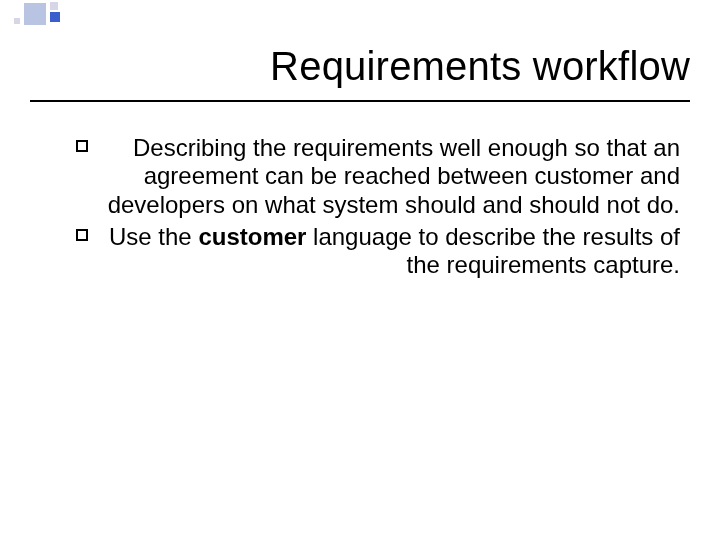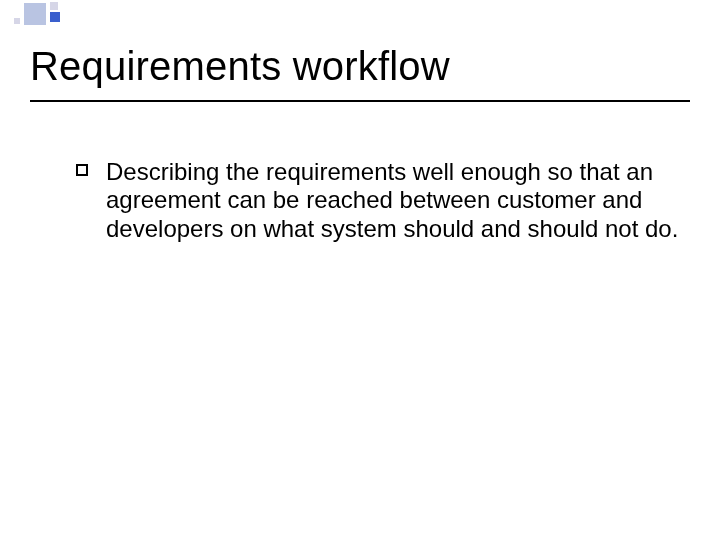--- a/index.html
+++ b/index.html
@@ -9,20 +9,21 @@
     height: 540px;
     background: #fff;
     font-family: Arial, Helvetica, sans-serif;
     color: #000;
   }
   .slide {
     position: relative;
     width: 720px;
     height: 540px;
     box-sizing: border-box;
+    text-align: right;
   }
   .corner-deco {
     position: absolute;
     top: 0;
     left: 0;
     width: 96px;
     height: 28px;
   }
   .corner-deco .sq {
     position: absolute;
@@ -80,21 +81,21 @@
   }
   .l1 .bullet1 {
     position: absolute;
     left: 2px;
     top: 10px;
     width: 12px;
     height: 12px;
     background: #000;
   }
   .l2-group {
-    margin-top: 28px;
+    margin-top: 4px;
   }
   .l2 {
     position: relative;
     padding-left: 66px;
     font-size: 24px;
     margin-bottom: 4px;
   }
   .l2 .bullet2 {
     position: absolute;
     left: 36px;
@@ -123,16 +124,20 @@
   <div class="title-underline"></div>
 
   <div class="content">
 
 
     <div class="l2-group">
       <div class="l2">
         <span class="bullet2"></span>
         <span><span>Describing the requirements well enough so that an agreement can be reached between customer and developers on what system should and should not do.</span><span class="bold"></span><span></span></span>
       </div>
+      <div class="l2">
+        <span class="bullet2"></span>
+        <span><span>Use the </span><span class="bold">customer</span><span> language to describe the results of the requirements capture.</span></span>
+      </div>
     </div>
 
   </div>
 </div>
 
 </body></html>

